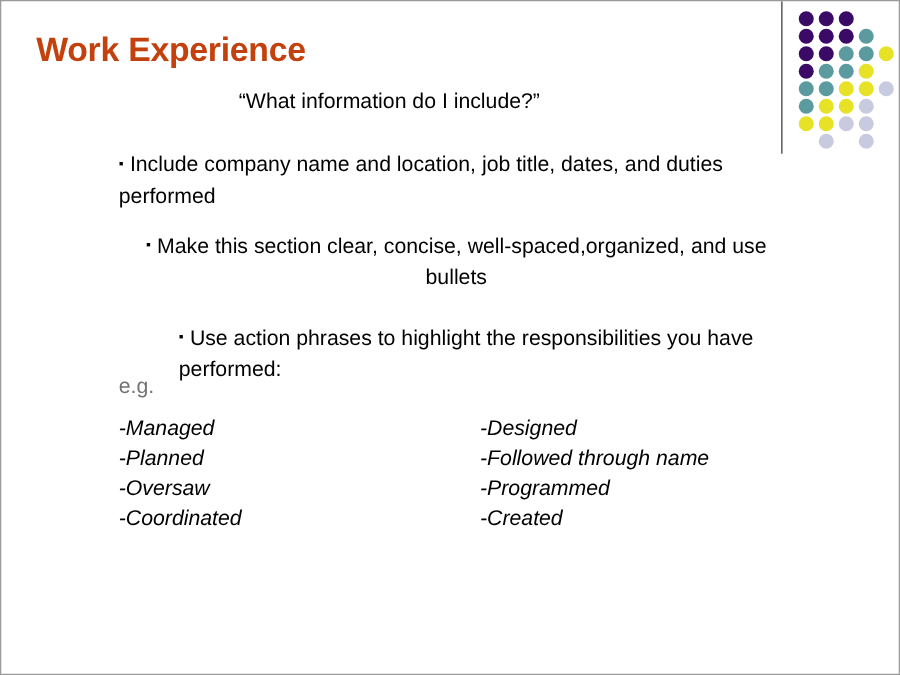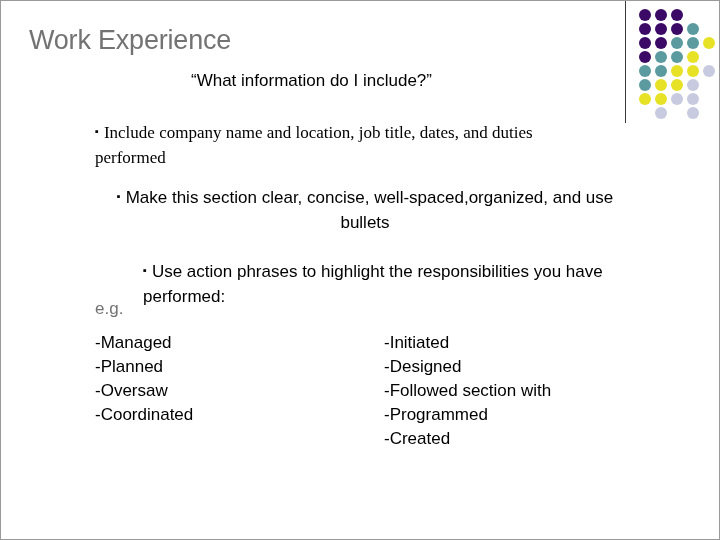--- a/index.html
+++ b/index.html
@@ -19,22 +19,22 @@
     box-sizing: border-box;
     overflow: hidden;
   }
 
   
   .slide-title {
     position: absolute;
     left: 28px;
     top: 24px;
     font-size: 27px;
-    font-weight: normal;
-    color: #737373;
+    font-weight: bold;
+    color: #c2410c;
     letter-spacing: -0.2px;
     white-space: nowrap;
   }
 
   
   .deco {
     position: absolute;
     left: 624px;
     top: 0px;
     width: 96px;
@@ -71,21 +71,21 @@
     left: 94px;
     font-size: 17px;
     color: #000000;
     line-height: 25px;
   }
   .bullet-block .bsq {
     font-size: 11px;
     vertical-align: 3px;
     margin-right: 5px;
   }
-  #bullet-1 { top: 118px; width: 510px; font-family: Liberation Serif, serif; }
+  #bullet-1 { top: 118px; width: 510px; }
   #bullet-2 { top: 183px; width: 540px; text-align: center; }
   #bullet-3 { top: 257px; width: 520px; margin-left: 48px; }
 
   .eg {
     position: absolute;
     left: 94px;
     top: 298px;
     font-size: 17px;
     color: #737373;
   }
@@ -98,21 +98,21 @@
     font-size: 17px;
     color: #000000;
     line-height: 24px;
   }
   .verb-col {
     position: absolute;
     top: 0;
   }
   .verb-col.left  { left: 0px; }
   .verb-col.right { left: 289px; }
-  .verb-item { white-space: nowrap; }
+  .verb-item { white-space: nowrap; font-style: italic; }
 </style>
 </head>
 <body>
 
 <div class="slide">
 
   <div class="deco">
     <div class="deco-rule"></div>
     <div id="dot-grid">
         <div class="dot" style="left: 14px; top: 8px; background: rgb(59, 10, 102);"></div>
@@ -168,21 +168,20 @@
   <div class="eg">e.g.</div>
 
   <div class="verb-cols">
     <div class="verb-col left" id="verb-col-left">
         <div class="verb-item">-Managed</div>
         <div class="verb-item">-Planned</div>
         <div class="verb-item">-Oversaw</div>
         <div class="verb-item">-Coordinated</div>
       </div>
     <div class="verb-col right" id="verb-col-right">
-        <div class="verb-item">-Initiated</div>
         <div class="verb-item">-Designed</div>
-        <div class="verb-item">-Followed section with</div>
+        <div class="verb-item">-Followed through name</div>
         <div class="verb-item">-Programmed</div>
         <div class="verb-item">-Created</div>
       </div>
   </div>
 
 </div>
 
 </body></html>

